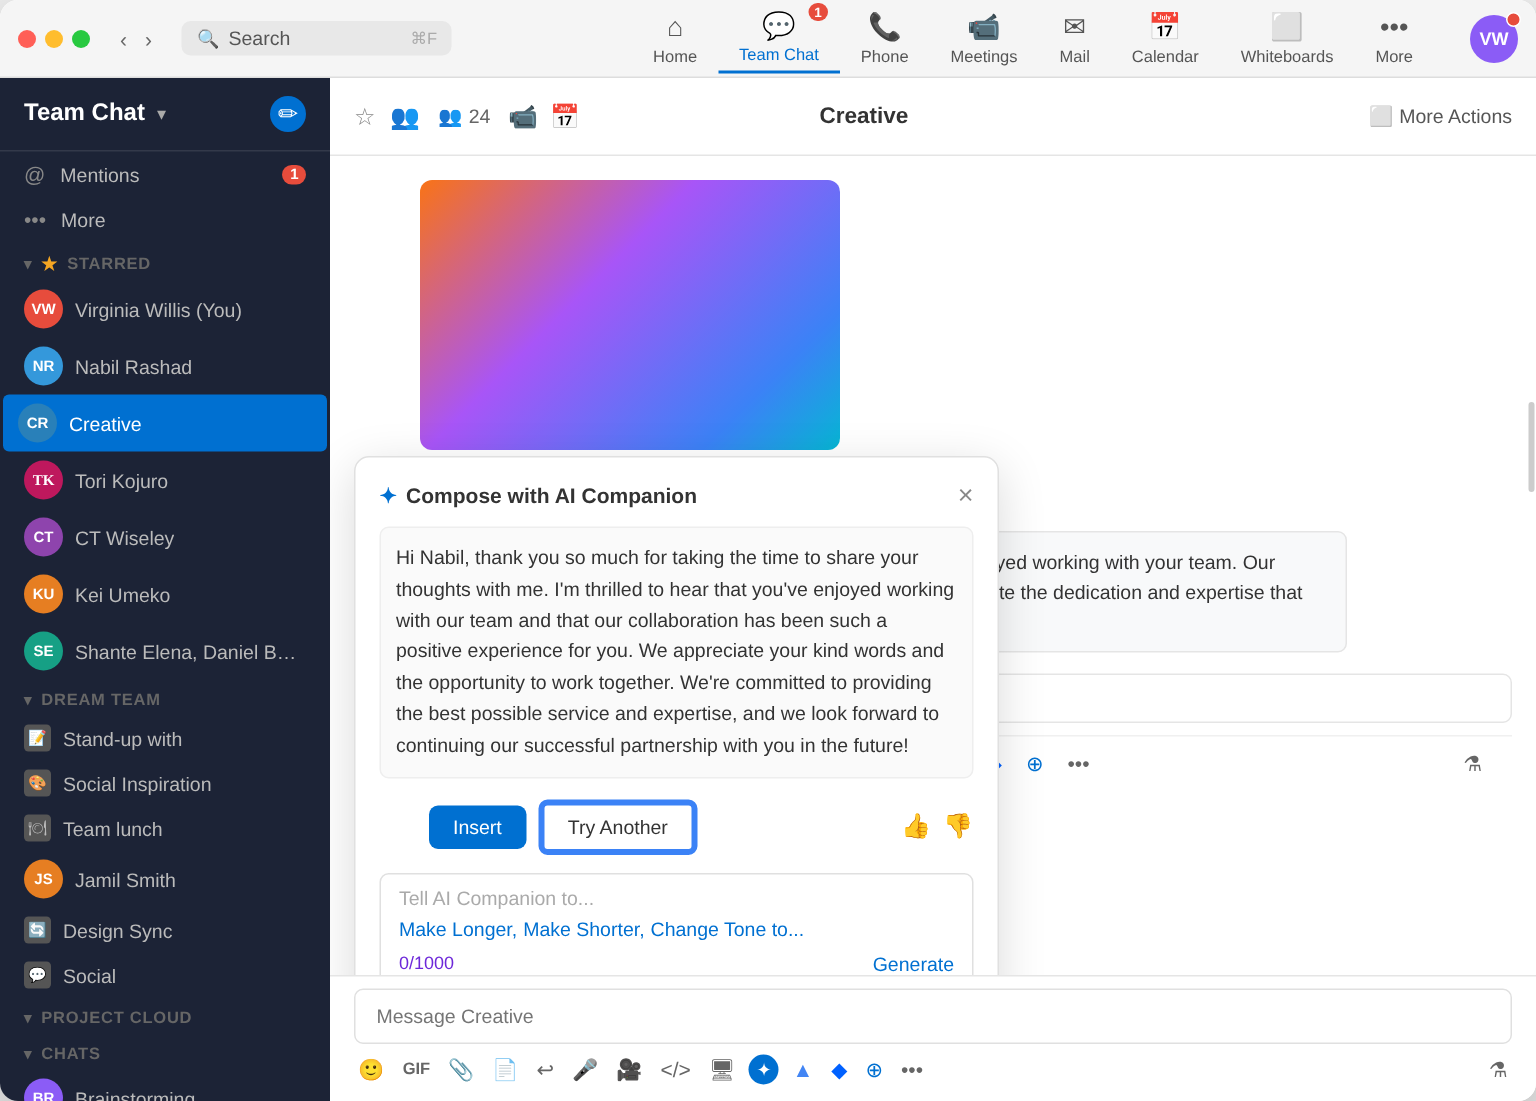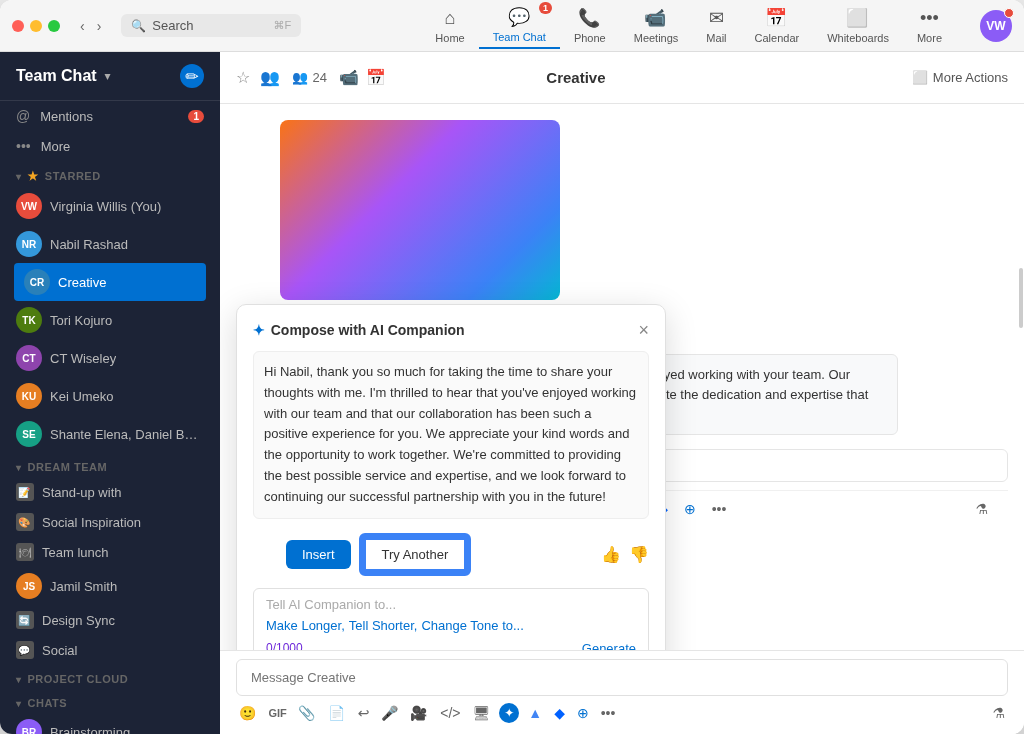--- a/index.html
+++ b/index.html
@@ -89,21 +89,21 @@
       cursor: pointer; font-size: 13px; color: #bbb; position: relative;
     }
     .sidebar-item-icon { font-size: 14px; color: #888; }
     .badge-red { background: #e74c3c; color: white; border-radius: 10px; font-size: 10px; padding: 1px 5px; margin-left: auto; font-weight: bold; }
     
     .sidebar-section { padding: 8px 16px 4px; font-size: 11px; color: #666; font-weight: 600; text-transform: uppercase; letter-spacing: 0.5px; display: flex; align-items: center; gap: 6px; cursor: pointer; }
     .section-arrow { font-size: 10px; }
     .section-star { color: #f5a623; font-size: 12px; }
     
     .chat-item { display: flex; align-items: center; padding: 6px 16px; gap: 8px; cursor: pointer; font-size: 13px; color: #bbb; }
-    .chat-item.active { background: #0070d1; color: white; border-radius: 4px; margin: 0 14px; padding: 6px 10px; }
+    .chat-item.active { background: #0070d1; color: white; border-radius: 4px; margin: 0 2px; padding: 6px 10px; }
     .chat-avatar { width: 26px; height: 26px; border-radius: 50%; display: flex; align-items: center; justify-content: center; font-size: 10px; font-weight: bold; color: white; flex-shrink: 0; }
     .chat-name { font-size: 13px; white-space: nowrap; overflow: hidden; text-overflow: ellipsis; }
     
     .space-item { display: flex; align-items: center; padding: 6px 16px; gap: 8px; cursor: pointer; font-size: 13px; color: #bbb; }
     .space-icon { width: 18px; height: 18px; background: #555; border-radius: 3px; display: flex; align-items: center; justify-content: center; font-size: 10px; flex-shrink: 0; }
     
     
     .chat-area { flex: 1; display: flex; flex-direction: column; background: #fff; overflow: hidden; }
     
     .chat-header {
@@ -156,21 +156,21 @@
       z-index: 100;
       padding: 16px;
     }
     .ai-modal-header { display: flex; align-items: center; justify-content: space-between; margin-bottom: 12px; }
     .ai-modal-title { display: flex; align-items: center; gap: 6px; font-size: 14px; font-weight: 600; color: #333; }
     .ai-star { color: #0070d1; font-size: 14px; }
     .ai-close { background: none; border: none; cursor: pointer; color: #888; font-size: 18px; line-height: 1; }
     .ai-content { font-size: 13px; color: #333; line-height: 1.6; margin-bottom: 14px; background: #fafafa; border: 1px solid #eee; border-radius: 6px; padding: 10px; }
     .ai-actions { display: flex; align-items: center; gap: 8px; margin-bottom: 12px; padding-left: 33px; }
     .btn-insert { background: #0070d1; color: white; border: none; border-radius: 6px; padding: 7px 16px; font-size: 13px; font-weight: 500; cursor: pointer; }
-    .btn-try-another { background: white; color: #333; border: 7px solid #3b82f6; border-radius: 6px; padding: 7px 16px; font-size: 13px; cursor: pointer; }
+    .btn-try-another { background: white; color: #333; border: 4px solid #3b82f6; border-radius: 6px; padding: 7px 16px; font-size: 13px; cursor: pointer; }
     .feedback-icons { margin-left: auto; display: flex; gap: 8px; color: #888; font-size: 16px; cursor: pointer; }
     
     .ai-prompt-area { border: 1px solid #e0e0e0; border-radius: 6px; padding: 8px 12px; }
     .ai-prompt-input { display: flex; align-items: center; gap: 6px; font-size: 13px; color: #aaa; }
     .ai-prompt-links { display: flex; gap: 4px; font-size: 13px; margin-top: 6px; flex-wrap: wrap; }
     .ai-link { color: #0070d1; cursor: pointer; text-decoration: none; }
     .ai-prompt-footer { display: flex; align-items: center; justify-content: space-between; margin-top: 8px; }
     .ai-char-count { font-size: 12px; color: #6d28d9; }
     .btn-generate { background: none; border: none; color: #0070d1; font-size: 13px; font-weight: 500; cursor: pointer; text-align: right; }
     
@@ -280,21 +280,21 @@
       </div>
       <div class="chat-item">
         <div class="chat-avatar" style="background:#3498db;">NR</div>
         <span class="chat-name">Nabil Rashad</span>
       </div>
       <div class="chat-item active">
         <div class="chat-avatar" style="background:#2980b9;">CR</div>
         <span class="chat-name">Creative</span>
       </div>
       <div class="chat-item">
-        <div class="chat-avatar" style="background:#4d7c0f;">TK</div>
+        <div class="chat-avatar" style="background:#be185d;font-family:Liberation Serif, serif;">TK</div>
         <span class="chat-name">Tori Kojuro</span>
       </div>
       <div class="chat-item">
         <div class="chat-avatar" style="background:#8e44ad;">CT</div>
         <span class="chat-name">CT Wiseley</span>
       </div>
       <div class="chat-item">
         <div class="chat-avatar" style="background:#e67e22;">KU</div>
         <span class="chat-name">Kei Umeko</span>
       </div>
@@ -437,21 +437,21 @@
               <span>👍</span>
               <span>👎</span>
             </div>
           </div>
           <div class="ai-prompt-area">
             <div class="ai-prompt-input">
               <span style="flex:1;color:#aaa;">Tell AI Companion to...</span>
             </div>
             <div class="ai-prompt-links">
               <a class="ai-link">Make Longer,</a>
-              <a class="ai-link">Tell Shorter,</a>
+              <a class="ai-link">Make Shorter,</a>
               <a class="ai-link">Change Tone to...</a>
             </div>
             <div class="ai-prompt-footer">
               <span class="ai-char-count">0/1000</span>
               <button class="btn-generate">Generate</button>
             </div>
           </div>
         </div>
 
         <div class="scrollbar-track">

